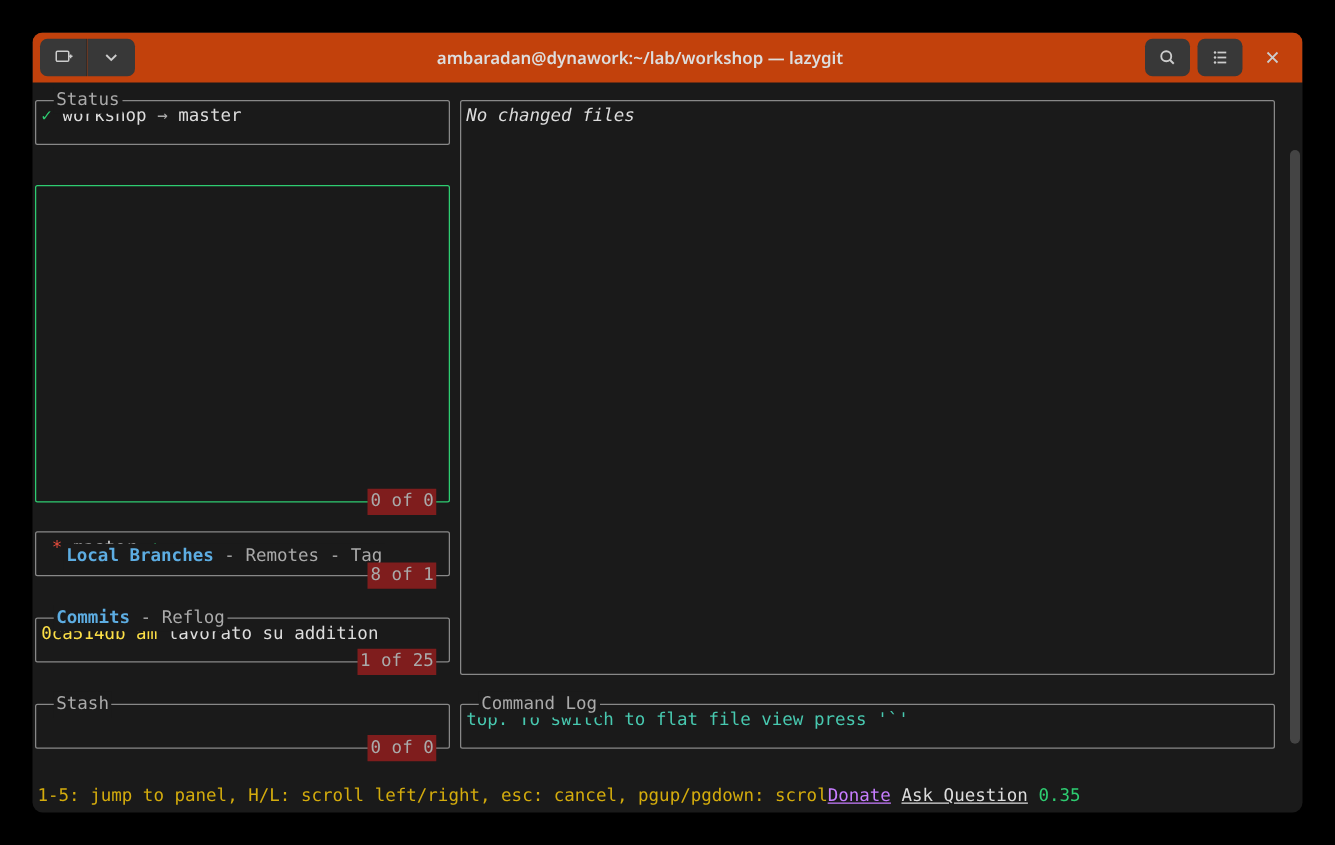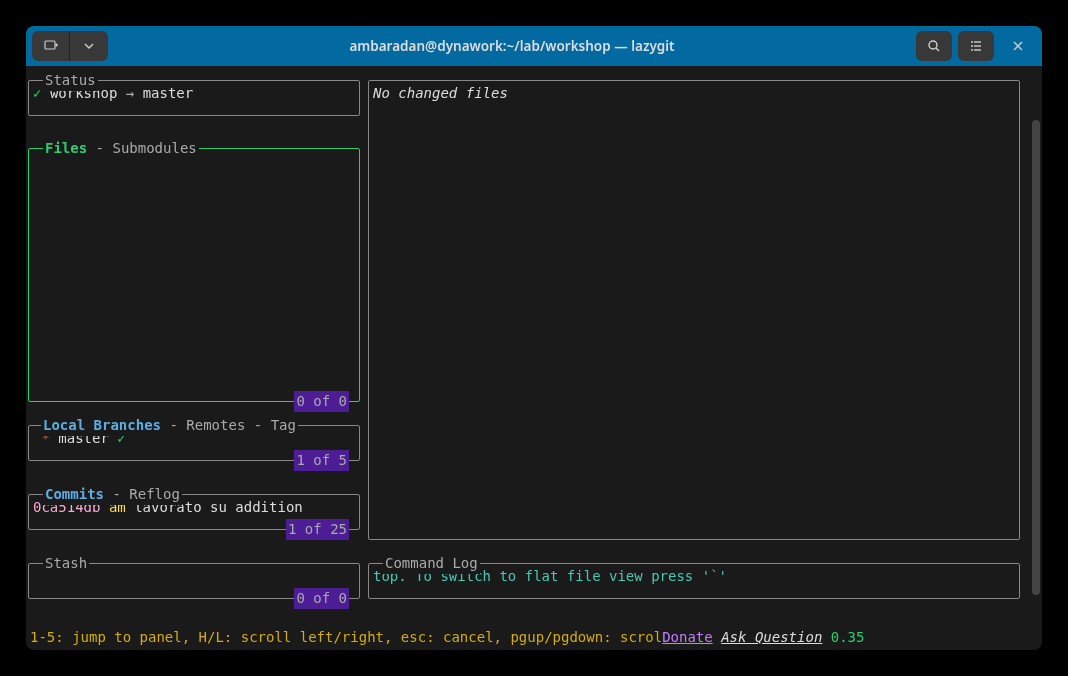--- a/index.html
+++ b/index.html
@@ -23,21 +23,21 @@
       overflow: hidden;
       display: flex;
       flex-direction: column;
     }
     .titlebar {
       height: 40px;
       display: flex;
       align-items: center;
       justify-content: space-between;
       padding: 0 6px;
-      background: #0369a1;
+      background: #c2410c;
     }
     .titlebar-left {
       display: flex;
       gap: 0px;
     }
     .titlebar-btn {
       width: 38px;
       height: 30px;
       background: #383838;
       display: flex;
@@ -84,33 +84,33 @@
       color: #5dade2;
       font-weight: bold;
     }
     .panel.active .panel-title .sel {
       color: #2ecc71;
     }
     .panel-footer {
       position: absolute;
       bottom: -11px;
       right: 10px;
-      background: #4c1d95;
+      background: #7f1d1d;
       padding: 0 2px;
       color: #aaa;
     }
     .panel-content {
       padding: 2px 4px;
       color: #ddd;
       white-space: nowrap;
     }
     .check { color: #2ecc71; }
     .arrow { color: #aaa; }
     .star { color: #e74c3c; }
-    .hash { color: #f9a8d4; }
+    .hash { color: #fde047; }
     .author { color: #fde047; }
     .cyan { color: #48c9b0; }
     .scrollbar {
       position: absolute;
       right: 2px;
       top: 54px;
       width: 8px;
       height: 475px;
       background: #444;
       border-radius: 4px;
@@ -118,21 +118,21 @@
     .statusline {
       position: absolute;
       bottom: 2px;
       left: 4px;
       right: 4px;
       color: #d4ac0d;
       white-space: nowrap;
       overflow: hidden;
     }
     .link-donate { color: #c77dff; text-decoration: underline; }
-    .link-ask { color: #ddd; text-decoration: underline; font-style: italic; }
+    .link-ask { color: #ddd; text-decoration: underline; }
     .version { color: #2ecc71; }
     svg { fill: #ccc; }
   </style>
 </head>
 <body>
 
 <div class="terminal-window">
 
   <div class="titlebar">
     <div class="titlebar-left">
@@ -182,36 +182,33 @@
       </div>
       <div class="panel-content">
         <span class="check">✓</span>
         <span>workshop</span>
         <span class="arrow">→</span>
         <span>master</span>
       </div>
     </div>
 
     <div class="panel active" style="left:2px; top:82px; width:332px; height:254px;">
-      <div class="panel-title">
-        <span class="sel">Files</span><span> - </span><span>Submodules</span>
-      </div>
       <div class="panel-footer">0 of 0</div>
     </div>
 
     <div class="panel" style="left:2px; top:359px; width:332px; height:36px;">
-      <div class="panel-title" style="left:12px;">
+      <div class="panel-title" style="left:22px;margin-top:20px;">
         <span class="sel">Local Branches</span><span> - </span><span>Remotes</span><span> - </span><span>Tag</span>
       </div>
       <div class="panel-content">
         &nbsp;<span class="star">*</span>
         <span>master</span>
         <span class="check">✓</span>
       </div>
-      <div class="panel-footer">1 of 5</div>
+      <div class="panel-footer">8 of 1</div>
     </div>
 
     <div class="panel" style="left:2px; top:428px; width:332px; height:36px;">
       <div class="panel-title">
         <span class="sel">Commits</span><span> - </span><span>Reflog</span>
       </div>
       <div class="panel-content">
         <span class="hash">0ca514db</span>
         <span class="author">am</span>
         <span>lavorato su addition</span>

